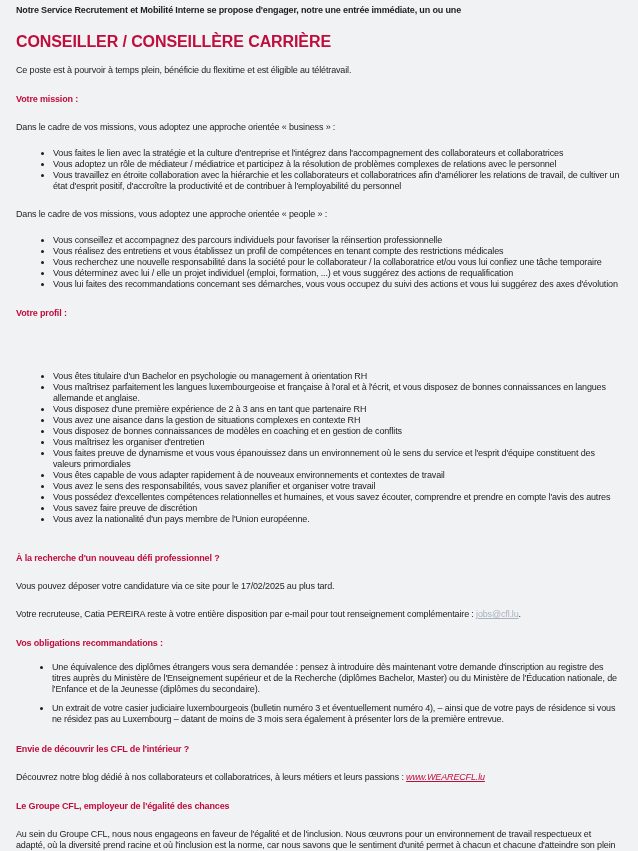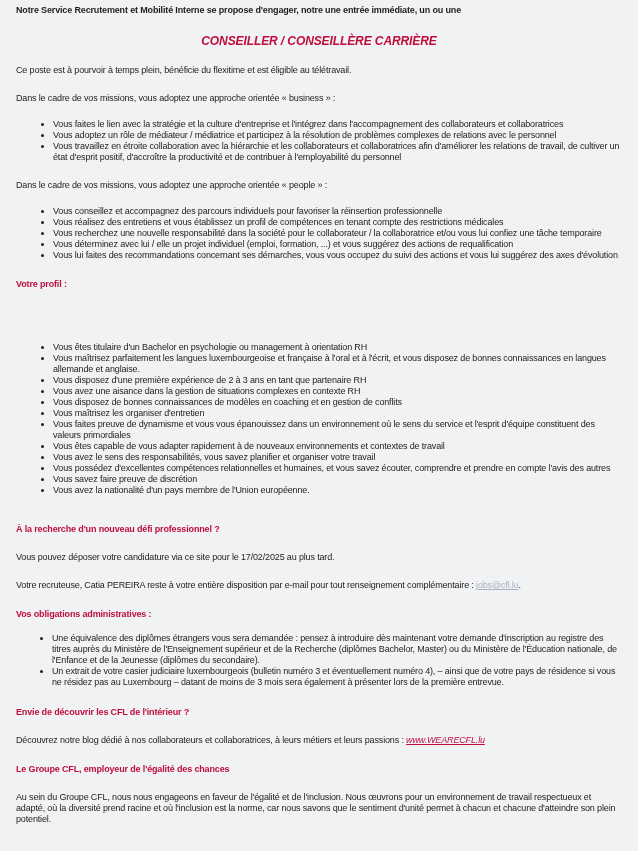--- a/index.html
+++ b/index.html
@@ -24,44 +24,43 @@
     width:638px;
     padding:0 16px 12px 16px;
   }
   .doc p{margin:17px 0 0;}
   p.intro{
     margin-top:5px;
     font-weight:bold;
   }
   h1.job-title{
     margin:19px 0 0;
-    font-size:12px;
+    font-size:16px;
     line-height:13px;
     font-weight:bold;
     color:var(--red);
-    text-align:center;
+    text-align:left;
     letter-spacing:-0.1px;
-    font-style:italic;
   }
   h2.section-heading{
     margin:18px 0 0;
     font-size:9px;
     line-height:11px;
     font-weight:bold;
     color:var(--red);
   }
   h2.recherche{margin-top:28px;}
   ul{
     margin:15px 0 0;
     padding-left:37px;
   }
   ul li{margin:0;padding:0;}
   ul.profile-list{margin-top:52px;}
   ul.obligations-list{margin-top:13px;padding-left:36px;}
-  ul.obligations-list li + li{margin-top:0;}
+  ul.obligations-list li + li{margin-top:8px;}
   h2.envie{margin-top:19px;}
   a{cursor:pointer;margin-top:12px;}
   a.muted-link{
     color:var(--muted-link);
     text-decoration:underline;
   }
   a.red-link{
     color:var(--red);
     text-decoration:underline;
     font-style:italic;
@@ -71,20 +70,21 @@
 <body>
 
 <div class="doc">
 
   <p class="intro">Notre Service Recrutement et Mobilité Interne se propose d'engager, notre une entrée immédiate, un ou une</p>
 
   <h1 class="job-title">CONSEILLER / CONSEILLÈRE CARRIÈRE</h1>
 
   <p>Ce poste est à pourvoir à temps plein, bénéficie du flexitime et est éligible au télétravail.</p>
 
+  <h2 class="section-heading">Votre mission :</h2>
 
   <p>Dans le cadre de vos missions, vous adoptez une approche orientée « business » :</p>
 
   <ul>
     <li>Vous faites le lien avec la stratégie et la culture d'entreprise et l'intégrez dans l'accompagnement des collaborateurs et collaboratrices</li>
     <li>Vous adoptez un rôle de médiateur / médiatrice et participez à la résolution de problèmes complexes de relations avec le personnel</li>
     <li>Vous travaillez en étroite collaboration avec la hiérarchie et les collaborateurs et collaboratrices afin d'améliorer les relations de travail, de cultiver un état d'esprit positif, d'accroître la productivité et de contribuer à l'employabilité du personnel</li>
   </ul>
 
   <p>Dans le cadre de vos missions, vous adoptez une approche orientée « people » :</p>
@@ -113,21 +113,21 @@
     <li>Vous savez faire preuve de discrétion</li>
     <li>Vous avez la nationalité d'un pays membre de l'Union européenne.</li>
   </ul>
 
   <h2 class="section-heading recherche">À la recherche d'un nouveau défi professionnel ?</h2>
 
   <p>Vous pouvez déposer votre candidature via ce site pour le 17/02/2025 au plus tard.</p>
 
   <p><span>Votre recruteuse, Catia PEREIRA reste à votre entière disposition par e-mail pour tout renseignement complémentaire : </span><a class="muted-link">jobs@cfl.lu</a><span>.</span></p>
 
-  <h2 class="section-heading">Vos obligations administratives :</h2>
+  <h2 class="section-heading">Vos obligations recommandations :</h2>
 
   <ul class="obligations-list">
     <li>Une équivalence des diplômes étrangers vous sera demandée : pensez à introduire dès maintenant votre demande d'inscription au registre des titres auprès du Ministère de l'Enseignement supérieur et de la Recherche (diplômes Bachelor, Master) ou du Ministère de l'Éducation nationale, de l'Enfance et de la Jeunesse (diplômes du secondaire).</li>
     <li>Un extrait de votre casier judiciaire luxembourgeois (bulletin numéro 3 et éventuellement numéro 4), – ainsi que de votre pays de résidence si vous ne résidez pas au Luxembourg – datant de moins de 3 mois sera également à présenter lors de la première entrevue.</li>
   </ul>
 
   <h2 class="section-heading envie">Envie de découvrir les CFL de l'intérieur ?</h2>
 
   <p><span>Découvrez notre blog dédié à nos collaborateurs et collaboratrices, à leurs métiers et leurs passions : </span><a class="red-link">www.WEARECFL.lu</a></p>
 

